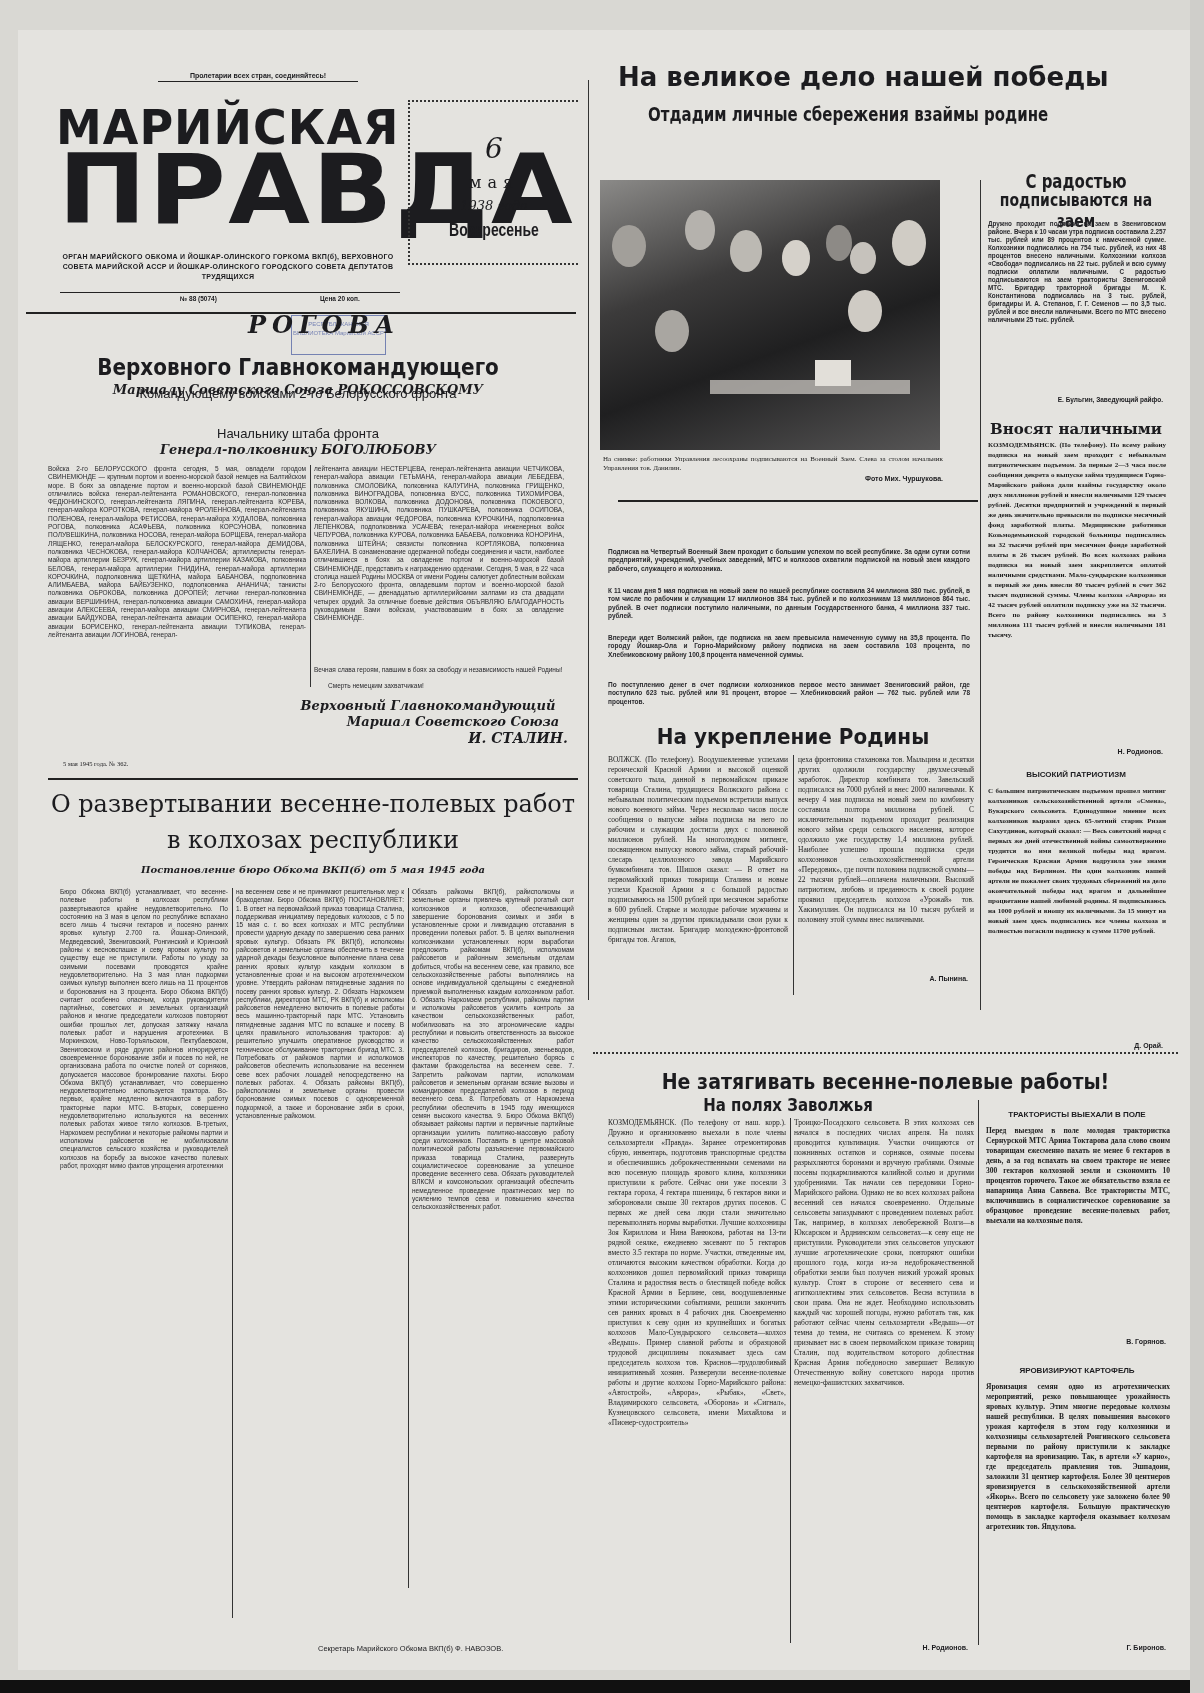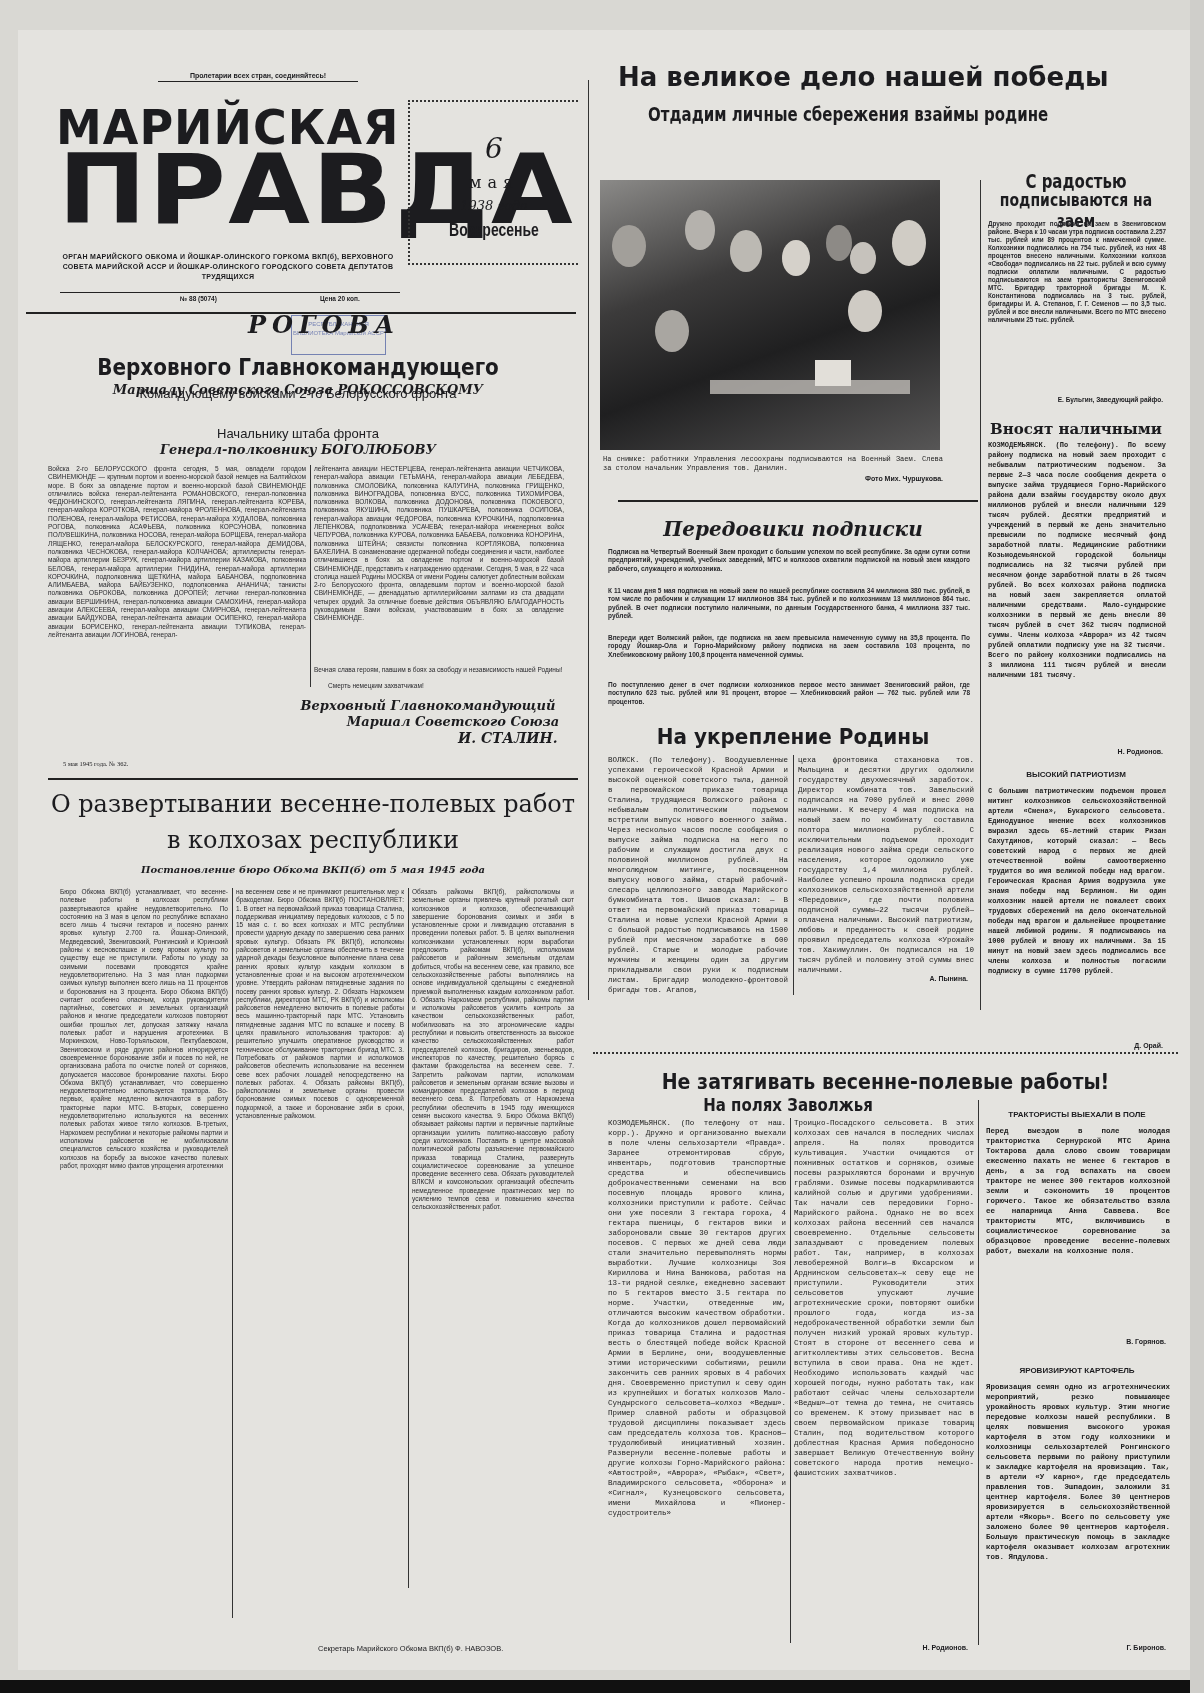--- a/index.html
+++ b/index.html
@@ -19,21 +19,21 @@
 .date-year{font-family:"DejaVu Serif",serif;font-style:italic;font-size:13px;margin-top:6px}
 .date-weekday{font-size:14px;font-weight:bold;margin-top:8px;transform:scaleY(1.3)}
 .rule{height:1.5px;background:#222}
 .prikaz{left:230px;top:280px;font-family:"DejaVu Serif",serif;font-style:italic;font-weight:bold;font-size:24px;letter-spacing:6px}
 .stamp{left:273px;top:285px;width:95px;height:40px;border:1.5px solid #5a6aa8;color:#5a6aa8;font-size:6px;text-align:center;padding-top:4px;line-height:9px;opacity:.8}
 .h-serif{font-family:"DejaVu Sans",sans-serif;font-weight:bold}
 .center{text-align:center}
 .small{font-size:6.5px;line-height:8.3px;text-align:justify;color:#2a2a2e}
 .col{position:absolute}
 .sig-italic{font-family:"DejaVu Serif",serif;font-style:italic;font-weight:bold}
-.serifbody{font-family:Liberation Mono, monospace;font-size:7.5px;line-height:10px;text-align:justify;color:#222}
+.serifbody{font-family:Liberation Serif, serif;font-size:7.5px;line-height:10px;text-align:justify;color:#222}
 .vline{position:absolute;width:1px;background:#333}
 .wavy{position:absolute;height:3px;border-top:2px dotted #333}
 .photo{left:582px;top:150px;width:340px;height:270px;background:linear-gradient(160deg,#8b8a88 0%,#3c3b3b 35%,#1f1f20 60%,#575656 100%);overflow:hidden}
 .photo .fig{position:absolute;border-radius:50%;background:#c9c6c0}
 .signer{font-size:7px;font-weight:bold;text-align:right}
 </style>
 </head>
 <body>
 
 <div class="page">
@@ -62,21 +62,21 @@
   <div class="abs center" style="left:30px;top:396px;width:500px;font-size:13px">Начальнику штаба фронта</div>
   <div class="abs center sig-italic" style="left:30px;top:412px;width:500px;font-size:13px">Генерал-полковнику БОГОЛЮБОВУ</div>
 
   <div class="col small" style="left:30px;top:435px;width:258px;height:226px;overflow:hidden">Войска 2-го БЕЛОРУССКОГО фронта сегодня, 5 мая, овладели городом СВИНЕМЮНДЕ — крупным портом и военно-морской базой немцев на Балтийском море. В боях за овладение портом и военно-морской базой СВИНЕМЮНДЕ отличились войска генерал-лейтенанта РОМАНОВСКОГО, генерал-полковника ФЕДЮНИНСКОГО, генерал-лейтенанта ЛЯПИНА, генерал-лейтенанта КОРЕВА, генерал-майора КОРОТКОВА, генерал-майора ФРОЛЕННОВА, генерал-лейтенанта ПОЛЕНОВА, генерал-майора ФЕТИСОВА, генерал-майора ХУДАЛОВА, полковника РОГОВА, полковника АСАФЬЕВА, полковника КОРСУНОВА, полковника ПОЛУВЕШКИНА, полковника НОСОВА, генерал-майора БОРЩЕВА, генерал-майора ЛЯЩЕНКО, генерал-майора БЕЛОСКУРСКОГО, генерал-майора ДЕМИДОВА, полковника ЧЕСНОКОВА, генерал-майора КОЛЧАНОВА; артиллеристы генерал-майора артиллерии БЕЗРУК, генерал-майора артиллерии КАЗАКОВА, полковника БЕЛОВА, генерал-майора артиллерии ГНИДИНА, генерал-майора артиллерии КОРОЧКИНА, подполковника ЩЕТКИНА, майора БАБАНОВА, подполковника АЛИМБАЕВА, майора БАЙБУЗЕНКО, подполковника АНАНИЧА; танкисты полковника ОБРОКОВА, полковника ДОРОПЕЙ; летчики генерал-полковника авиации ВЕРШИНИНА, генерал-полковника авиации САМОХИНА, генерал-майора авиации АЛЕКСЕЕВА, генерал-майора авиации СМИРНОВА, генерал-лейтенанта авиации БАЙДУКОВА, генерал-лейтенанта авиации ОСИПЕНКО, генерал-майора авиации БОРИСЕНКО, генерал-лейтенанта авиации ТУПИКОВА, генерал-лейтенанта авиации ЛОГИНОВА, генерал-</div>
   <div class="vline" style="left:292px;top:435px;height:222px"></div>
   <div class="col small" style="left:296px;top:435px;width:250px;height:200px;overflow:hidden">лейтенанта авиации НЕСТЕРЦЕВА, генерал-лейтенанта авиации ЧЕТЧИКОВА, генерал-майора авиации ГЕТЬМАНА, генерал-майора авиации ЛЕБЕДЕВА, полковника СМОЛОВИКА, полковника КАЛУГИНА, полковника ГРИЩЕНКО, полковника ВИНОГРАДОВА, полковника ВУСС, полковника ТИХОМИРОВА, полковника ВОЛКОВА, полковника ДОДОНОВА, полковника ПОКОЕВОГО, полковника ЯКУШИНА, полковника ПУШКАРЕВА, полковника ОСИПОВА, генерал-майора авиации ФЕДОРОВА, полковника КУРОЧКИНА, подполковника ЛЕПЕНКОВА, подполковника УСАЧЕВА; генерал-майора инженерных войск ЧЕПУРОВА, полковника КУРОВА, полковника БАБАЕВА, полковника КОНОРИНА, полковника ШТЕЙНА; связисты полковника КОРТЛЯКОВА, полковника БАХЕЛИНА. В ознаменование одержанной победы соединения и части, наиболее отличившиеся в боях за овладение портом и военно-морской базой СВИНЕМЮНДЕ, представить к награждению орденами. Сегодня, 5 мая, в 22 часа столица нашей Родины МОСКВА от имени Родины салютует доблестным войскам 2-го Белорусского фронта, овладевшим портом и военно-морской базой СВИНЕМЮНДЕ, — двенадцатью артиллерийскими залпами из ста двадцати четырех орудий. За отличные боевые действия ОБЪЯВЛЯЮ БЛАГОДАРНОСТЬ руководимым Вами войскам, участвовавшим в боях за овладение СВИНЕМЮНДЕ.</div>
   <div class="col small" style="left:296px;top:636px;width:250px">Вечная слава героям, павшим в боях за свободу и независимость нашей Родины!</div>
   <div class="col small" style="left:310px;top:652px;width:230px">Смерть немецким захватчикам!</div>
   <div class="abs sig-italic" style="left:260px;top:668px;width:300px;font-size:13px;text-align:center">Верховный Главнокомандующий</div>
   <div class="abs sig-italic" style="left:305px;top:684px;width:260px;font-size:13px;text-align:center">Маршал Советского Союза</div>
-  <div class="abs sig-italic" style="left:440px;top:700px;width:120px;font-size:14px;text-align:left">И. СТАЛИН.</div>
+  <div class="abs sig-italic" style="left:440px;top:700px;width:120px;font-size:14px;text-align:center">И. СТАЛИН.</div>
   <div class="abs" style="left:45px;top:730px;font-size:6.5px;font-family:'Liberation Serif',serif">5 мая 1945 года. № 362.</div>
   <div class="abs rule" style="left:30px;top:748px;width:530px"></div>
 
   <div class="abs center" style="left:30px;top:760px;width:530px;font-family:'DejaVu Serif',serif;font-size:24px">О развертывании весенне-полевых работ</div>
   <div class="abs center" style="left:30px;top:796px;width:530px;font-family:'DejaVu Serif',serif;font-size:24px">в колхозах республики</div>
   <div class="abs center sig-italic" style="left:30px;top:834px;width:530px;font-size:10px">Постановление бюро Обкома ВКП(б) от 5 мая 1945 года</div>
 
   <div class="col small" style="left:42px;top:858px;width:168px;height:732px;overflow:hidden">Бюро Обкома ВКП(б) устанавливает, что весенне-полевые работы в колхозах республики развертываются крайне неудовлетворительно. По состоянию на 3 мая в целом по республике вспахано всего лишь 4 тысячи гектаров и посеяно ранних яровых культур 2.700 га. Йошкар-Олинский, Медведевский, Звениговский, Ронгинский и Юринский районы к весновспашке и севу яровых культур по существу еще не приступили. Работы по уходу за озимыми посевами проводятся крайне неудовлетворительно. На 3 мая план подкормки озимых культур выполнен всего лишь на 11 процентов и боронования на 3 процента. Бюро Обкома ВКП(б) считает особенно опасным, когда руководители партийных, советских и земельных организаций районов и многие председатели колхозов повторяют ошибки прошлых лет, допуская затяжку начала полевых работ и нарушения агротехники. В Моркинском, Ново-Торъяльском, Пектубаевском, Звениговском и ряде других районов игнорируется своевременное боронование зяби и посев по ней, не организована работа по очистке полей от сорняков, допускается массовое бронирование пахоты. Бюро Обкома ВКП(б) устанавливает, что совершенно неудовлетворительно используется трактора. Во-первых, крайне медленно включаются в работу тракторные парки МТС. В-вторых, совершенно неудовлетворительно используются на весенних полевых работах живое тягло колхозов. В-третьих, Наркомзем республики и некоторые райкомы партии и исполкомы райсоветов не мобилизовали специалистов сельского хозяйства и руководителей колхозов на борьбу за высокое качество полевых работ, проходят мимо фактов упрощения агротехники</div>
   <div class="vline" style="left:214px;top:858px;height:730px"></div>
   <div class="col small" style="left:218px;top:858px;width:168px;height:732px;overflow:hidden">на весеннем севе и не принимают решительных мер к бракоделам. Бюро Обкома ВКП(б) ПОСТАНОВЛЯЕТ: 1. В ответ на первомайский приказ товарища Сталина, поддерживая инициативу передовых колхозов, с 5 по 15 мая с. г. во всех колхозах и МТС республики провести ударную декаду по завершению сева ранних яровых культур. Обязать РК ВКП(б), исполкомы райсоветов и земельные органы обеспечить в течение ударной декады безусловное выполнение плана сева ранних яровых культур каждым колхозом в установленные сроки и на высоком агротехническом уровне. Утвердить районам пятидневные задания по посеву ранних яровых культур. 2. Обязать Наркомзем республики, директоров МТС, РК ВКП(б) и исполкомы райсоветов немедленно включить в полевые работы весь машинно-тракторный парк МТС. Установить пятидневные задания МТС по вспашке и посеву. В целях правильного использования тракторов: а) решительно улучшить оперативное руководство и техническое обслуживание тракторных бригад МТС. 3. Потребовать от райкомов партии и исполкомов райсоветов обеспечить использование на весеннем севе всех рабочих лошадей непосредственно на полевых работах. 4. Обязать райкомы ВКП(б), райисполкомы и земельные органы провести боронование озимых посевов с одновременной подкормкой, а также и боронование зяби в сроки, установленные райкомом.</div>
@@ -98,21 +98,20 @@
     <div class="fig" style="left:292px;top:40px;width:34px;height:46px;background:#d0ccc5"></div>
     <div class="fig" style="left:248px;top:110px;width:34px;height:42px;background:#cfcbc4"></div>
     <div class="fig" style="left:55px;top:130px;width:34px;height:42px;background:#a9a6a1"></div>
     <div style="position:absolute;left:110px;top:200px;width:200px;height:14px;background:#bfbcb6;opacity:.8"></div>
     <div style="position:absolute;left:215px;top:180px;width:36px;height:26px;background:#e2dfd9"></div>
   </div>
   <div class="abs serifbody" style="left:585px;top:425px;width:340px;font-size:7px;line-height:9px">На снимке: работники Управления лесоохраны подписываются на Военный Заем. Слева за столом начальник Управления тов. Данилин.</div>
   <div class="abs" style="left:800px;top:445px;width:125px;text-align:right;font-size:7px;font-weight:bold">Фото Мих. Чуршукова.</div>
   <div class="abs rule" style="left:600px;top:470px;width:360px"></div>
 
-  <div class="abs center sig-italic" style="left:590px;top:487px;width:370px;font-size:20px">Передовики подписки</div>
   <div class="abs small" style="left:590px;top:518px;width:362px;font-weight:bold">Подписка на Четвертый Военный Заем проходит с большим успехом по всей республике. За одни сутки сотни предприятий, учреждений, учебных заведений, МТС и колхозов охватили подпиской на новый заем каждого рабочего, служащего и колхозника.</div>
   <div class="abs small" style="left:590px;top:557px;width:362px;font-weight:bold">К 11 часам дня 5 мая подписка на новый заем по нашей республике составила 34 миллиона 380 тыс. рублей, в том числе по рабочим и служащим 17 миллионов 384 тыс. рублей и по колхозникам 13 миллионов 864 тыс. рублей. В счет подписки поступило наличными, по данным Государственного банка, 4 миллиона 337 тыс. рублей.</div>
   <div class="abs small" style="left:590px;top:604px;width:362px;font-weight:bold">Впереди идет Волжский район, где подписка на заем превысила намеченную сумму на 35,8 процента. По городу Йошкар-Ола и Горно-Марийскому району подписка на заем составила 103 процента, по Хлебниковскому району 100,8 процента намеченной суммы.</div>
   <div class="abs small" style="left:590px;top:651px;width:362px;font-weight:bold">По поступлению денег в счет подписки колхозников первое место занимает Звениговский район, где поступило 623 тыс. рублей или 91 процент, второе — Хлебниковский район — 762 тыс. рублей или 78 процентов.</div>
 
   <div class="abs center h-serif" style="left:590px;top:694px;width:370px;font-size:20px;transform:scaleY(1.1)">На укрепление Родины</div>
   <div class="col serifbody" style="left:590px;top:725px;width:180px;height:240px;overflow:hidden">ВОЛЖСК. (По телефону). Воодушевленные успехами героической Красной Армии и высокой оценкой советского тыла, данной в первомайском приказе товарища Сталина, трудящиеся Волжского района с небывалым политическим подъемом встретили выпуск нового военного займа. Через несколько часов после сообщения о выпуске займа подписка на него по рабочим и служащим достигла двух с половиной миллионов рублей. На многолюдном митинге, посвященном выпуску нового займа, старый рабочий-слесарь целлюлозного завода Марийского бумкомбината тов. Шишов сказал: — В ответ на первомайский приказ товарища Сталина и новые успехи Красной Армии я с большой радостью подписываюсь на 1500 рублей при месячном заработке в 600 рублей. Старые и молодые рабочие мужчины и женщины один за другим прикладывали свои руки к подписным листам. Бригадир молодежно-фронтовой бригады тов. Агапов,</div>
   <div class="vline" style="left:775px;top:725px;height:240px"></div>
   <div class="col serifbody" style="left:780px;top:725px;width:176px;height:220px;overflow:hidden">цеха фронтовика стахановка тов. Мыльцина и десятки других одолжили государству двухмесячный заработок. Директор комбината тов. Завельский подписался на 7000 рублей и внес 2000 наличными. К вечеру 4 мая подписка на новый заем по комбинату составила полтора миллиона рублей. С исключительным подъемом проходит реализация нового займа среди сельского населения, которое одолжило уже государству 1,4 миллиона рублей. Наиболее успешно прошла подписка среди колхозников сельскохозяйственной артели «Передовик», где почти половина подписной суммы—22 тысячи рублей—оплачена наличными. Высокий патриотизм, любовь и преданность к своей родине проявил председатель колхоза «Урожай» тов. Хакимуллин. Он подписался на 10 тысяч рублей и половину этой суммы внес наличными.</div>
   <div class="abs signer" style="left:840px;top:945px;width:110px">А. Пынина.</div>

